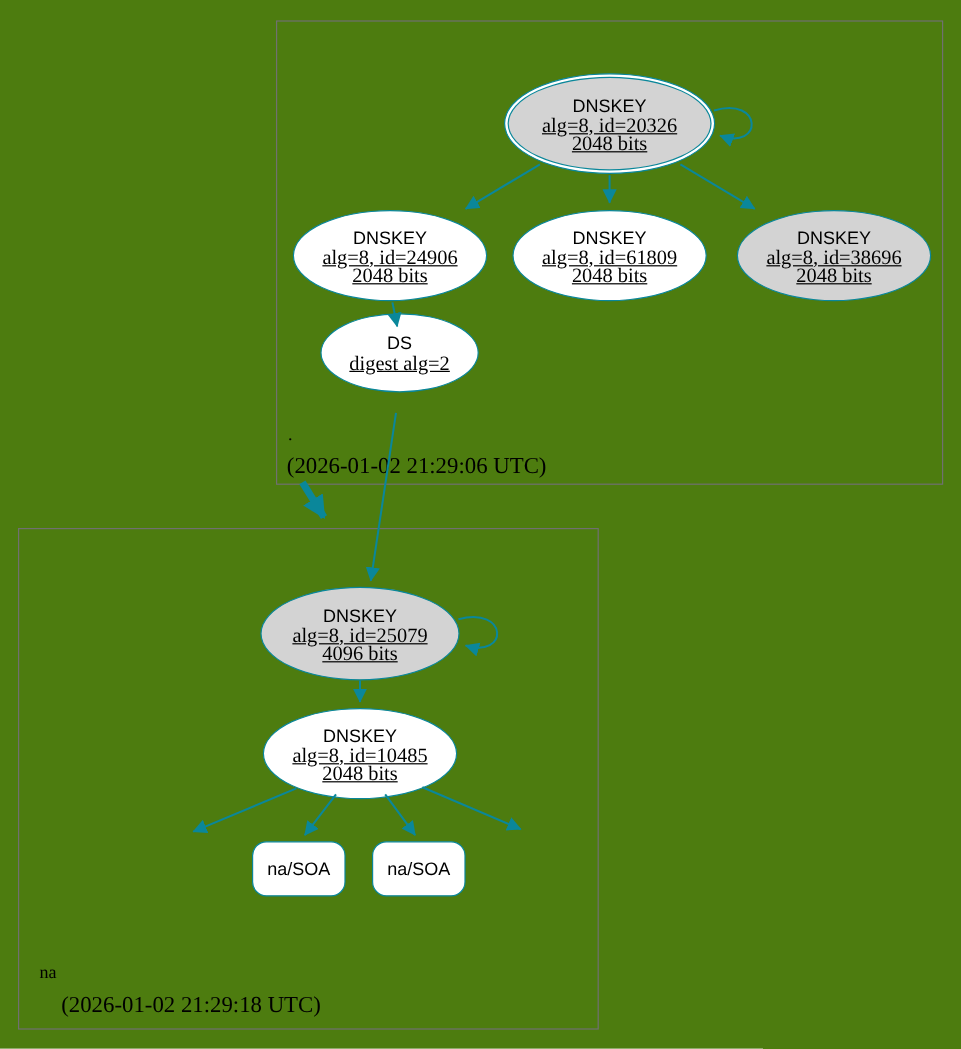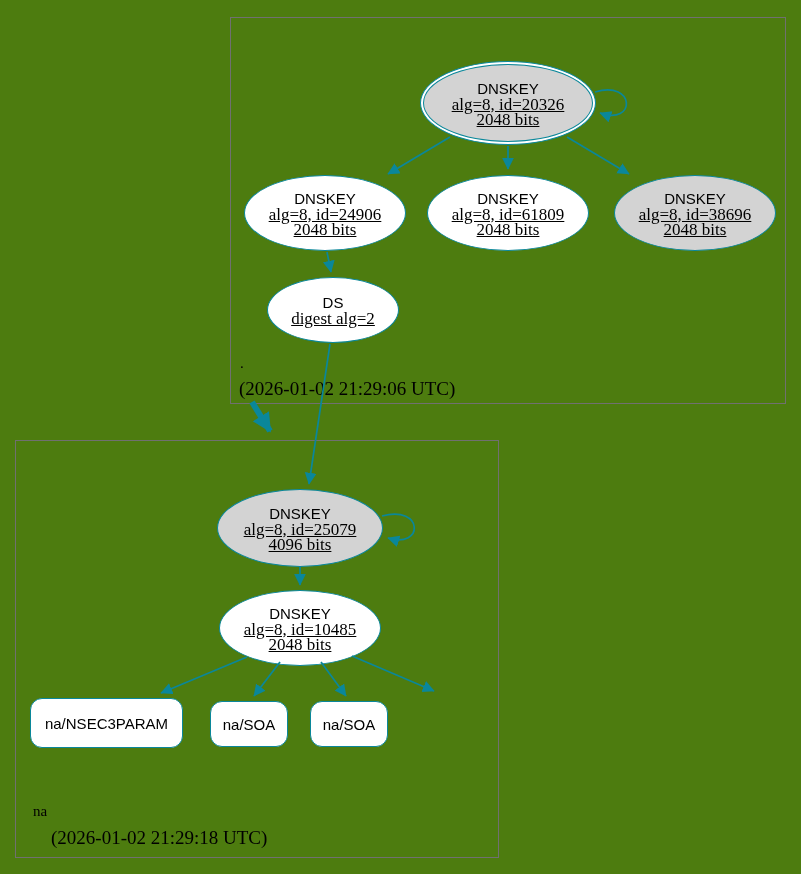--- a/index.html
+++ b/index.html
@@ -61,43 +61,40 @@
     <span class="node-detail">alg=8, id=61809</span>
     <span class="node-detail">2048 bits</span>
   </div>
 
   <div class="ellipse sep" style="left:614px;top:175px;width:162px;height:76px;">
     <span class="node-title">DNSKEY</span>
     <span class="node-detail">alg=8, id=38696</span>
     <span class="node-detail">2048 bits</span>
   </div>
 
-  <div class="ellipse" style="left:267px;top:277px;width:132px;height:66px;">
+  <div class="ellipse" style="left:267px;top:261px;width:132px;height:66px;">
     <span class="node-title">DS</span>
     <span class="node-detail">digest alg=2</span>
   </div>
 
   <div class="zone-name" style="left:240px;top:355px;">.</div>
   <div class="zone-ts" style="left:239px;top:378px;">(2026-01-02 21:29:06 UTC)</div>
 
   <div class="ellipse sep" style="left:217px;top:489px;width:166px;height:78px;">
     <span class="node-title">DNSKEY</span>
     <span class="node-detail">alg=8, id=25079</span>
     <span class="node-detail">4096 bits</span>
   </div>
 
   <div class="ellipse" style="left:219px;top:590px;width:162px;height:76px;">
     <span class="node-title">DNSKEY</span>
     <span class="node-detail">alg=8, id=10485</span>
     <span class="node-detail">2048 bits</span>
   </div>
 
-  <div class="rrset" style="left:30px;top:698px;width:153px;height:50px;">
-    <span>na/NSEC3PARAM</span>
-  </div>
 
   <div class="rrset" style="left:210px;top:701px;width:78px;height:46px;">
     <span>na/SOA</span>
   </div>
 
   <div class="rrset" style="left:310px;top:701px;width:78px;height:46px;">
     <span>na/SOA</span>
   </div>
 
 

